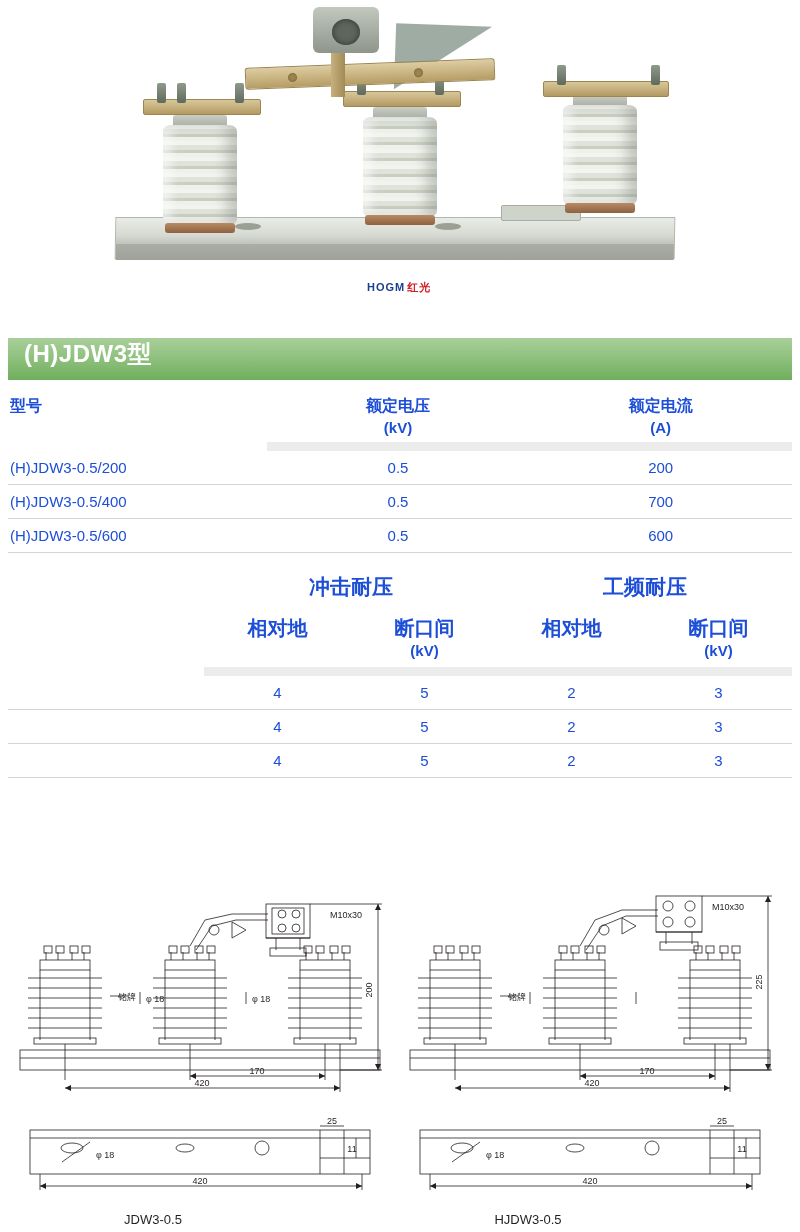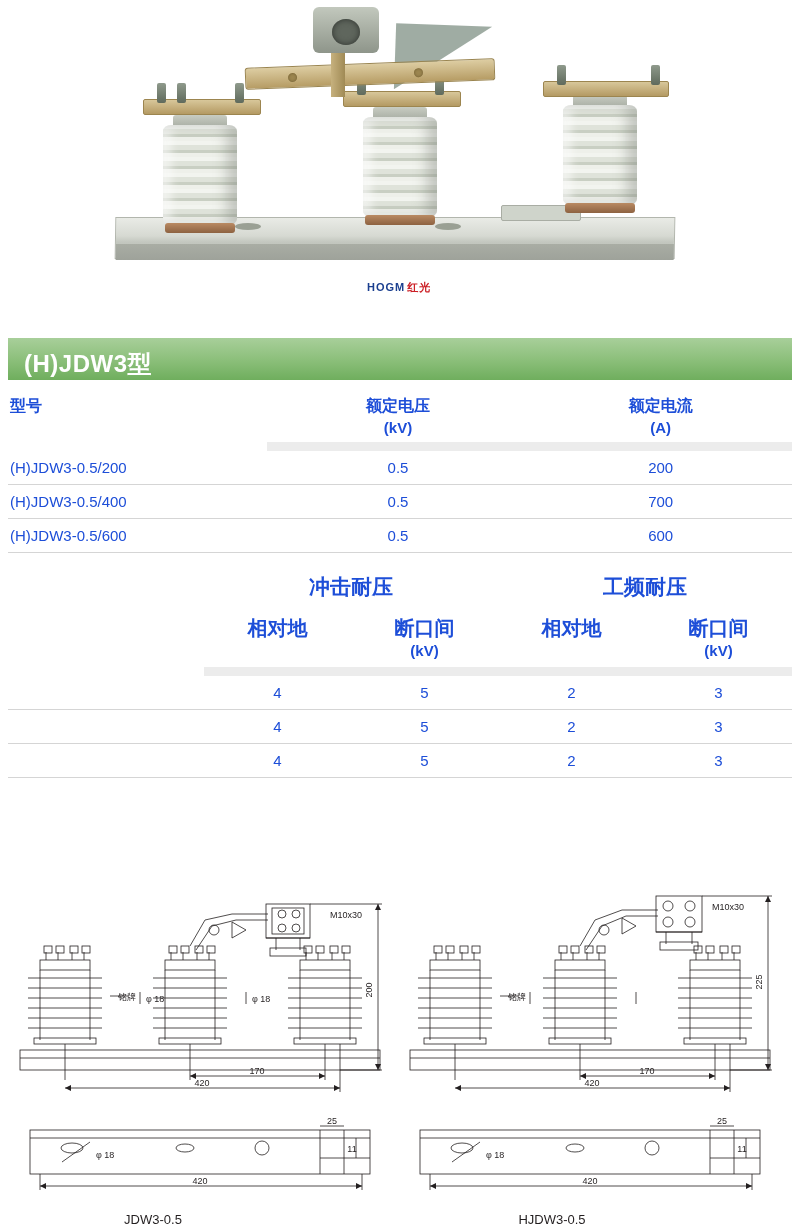--- a/index.html
+++ b/index.html
@@ -120,21 +120,21 @@
   .plate-hole {
     position: absolute; top: 218px; width: 26px; height: 7px;
     background: #9aa094; border-radius: 50%;
   }
 
   
   .title-bar {
     position: absolute; left: 8px; top: 338px;
     width: 784px; height: 42px;
     background: linear-gradient(180deg,#a8cf9a 0%, #8dc07c 50%, #6fae5d 100%);
-    display: flex; align-items: flex-end;
+    display: flex; align-items: flex-start;
   }
   .title-bar .txt {
     padding-left: 16px;
     font-size: 24px; font-weight: bold; color: #ffffff;
     letter-spacing: .5px;
   }
 
   
   .spec {
     position: absolute; left: 8px; top: 390px; width: 784px;
@@ -156,21 +156,21 @@
   .blank { width: 25%; }
 
   
   .drawings {
     position: absolute; left: 0; top: 880px; width: 800px; height: 352px;
   }
   .dwg-caption {
     position: absolute; font-size: 13px; color: #231f20; text-align: center; width: 200px;
   }
   .cap-left { left: 53px; top: 1212px; }
-  .cap-right { left: 452px; top: 1212px; }
+  .cap-right { left: 428px; top: 1212px; }
   svg text { font-family: "Liberation Sans", sans-serif; }
 </style>
 </head>
 <body>
 
 <div class="page">
 
   <div class="photo-area">
     <div class="photo-stage">
 

